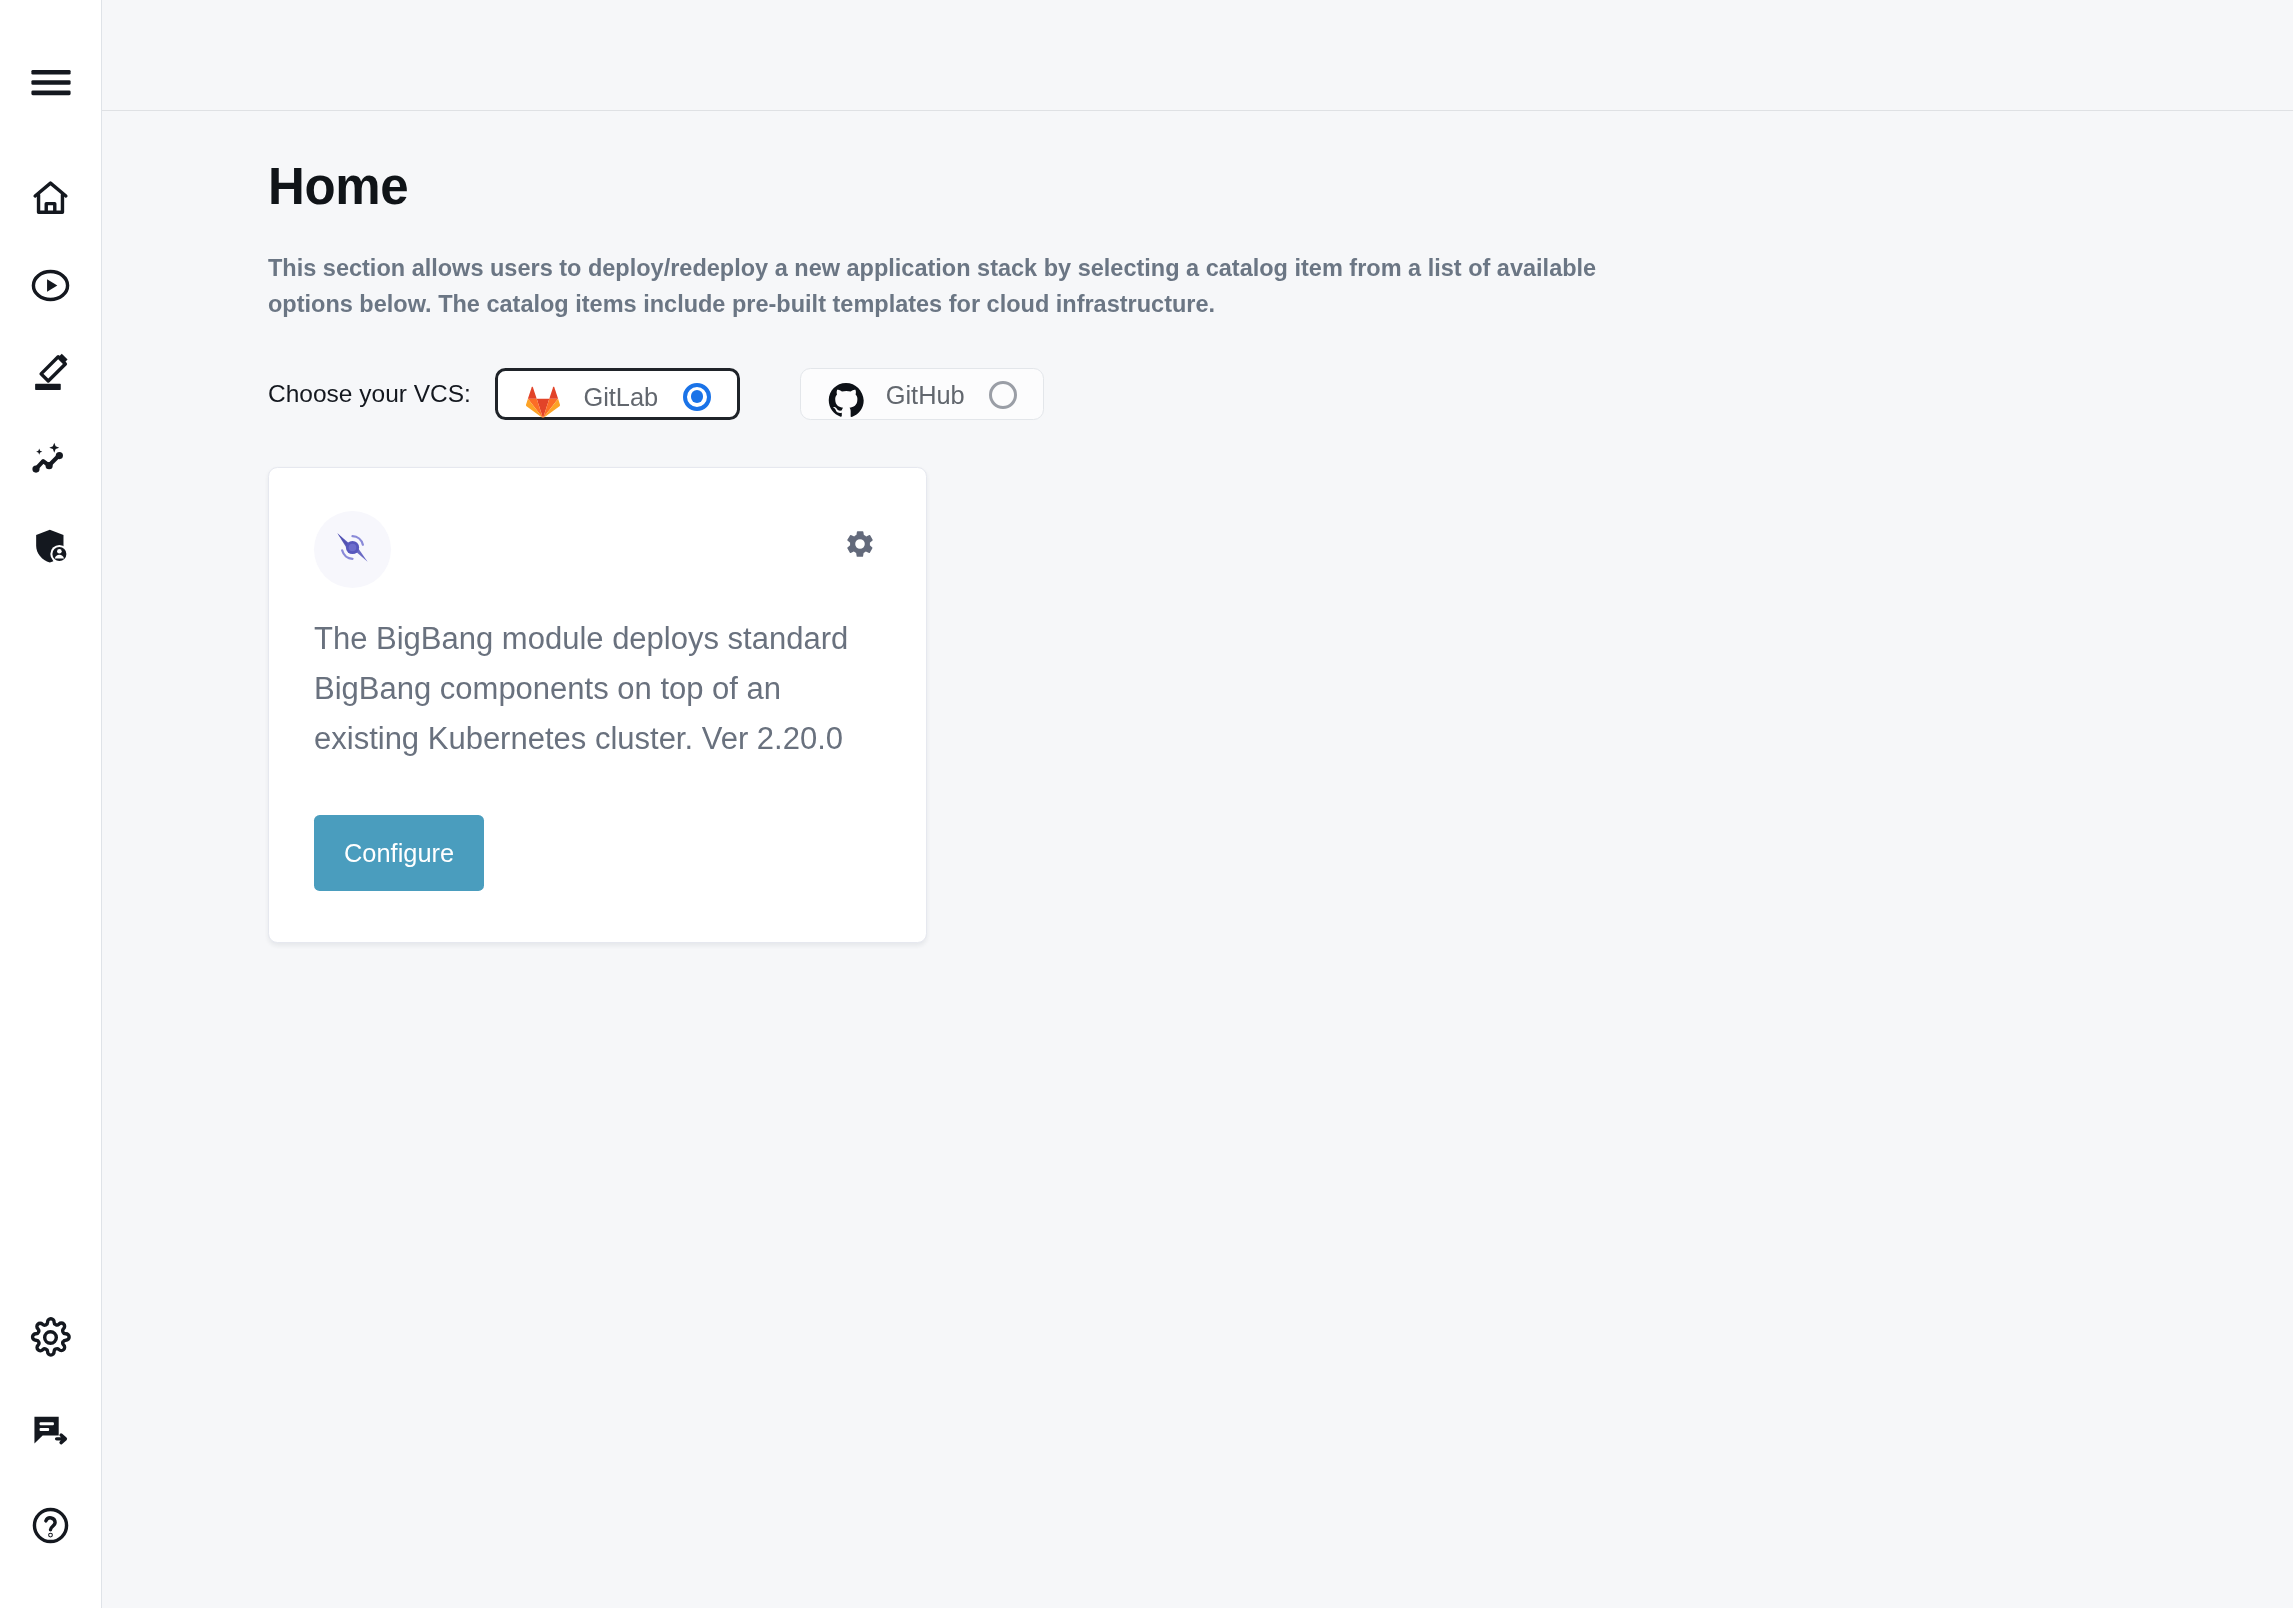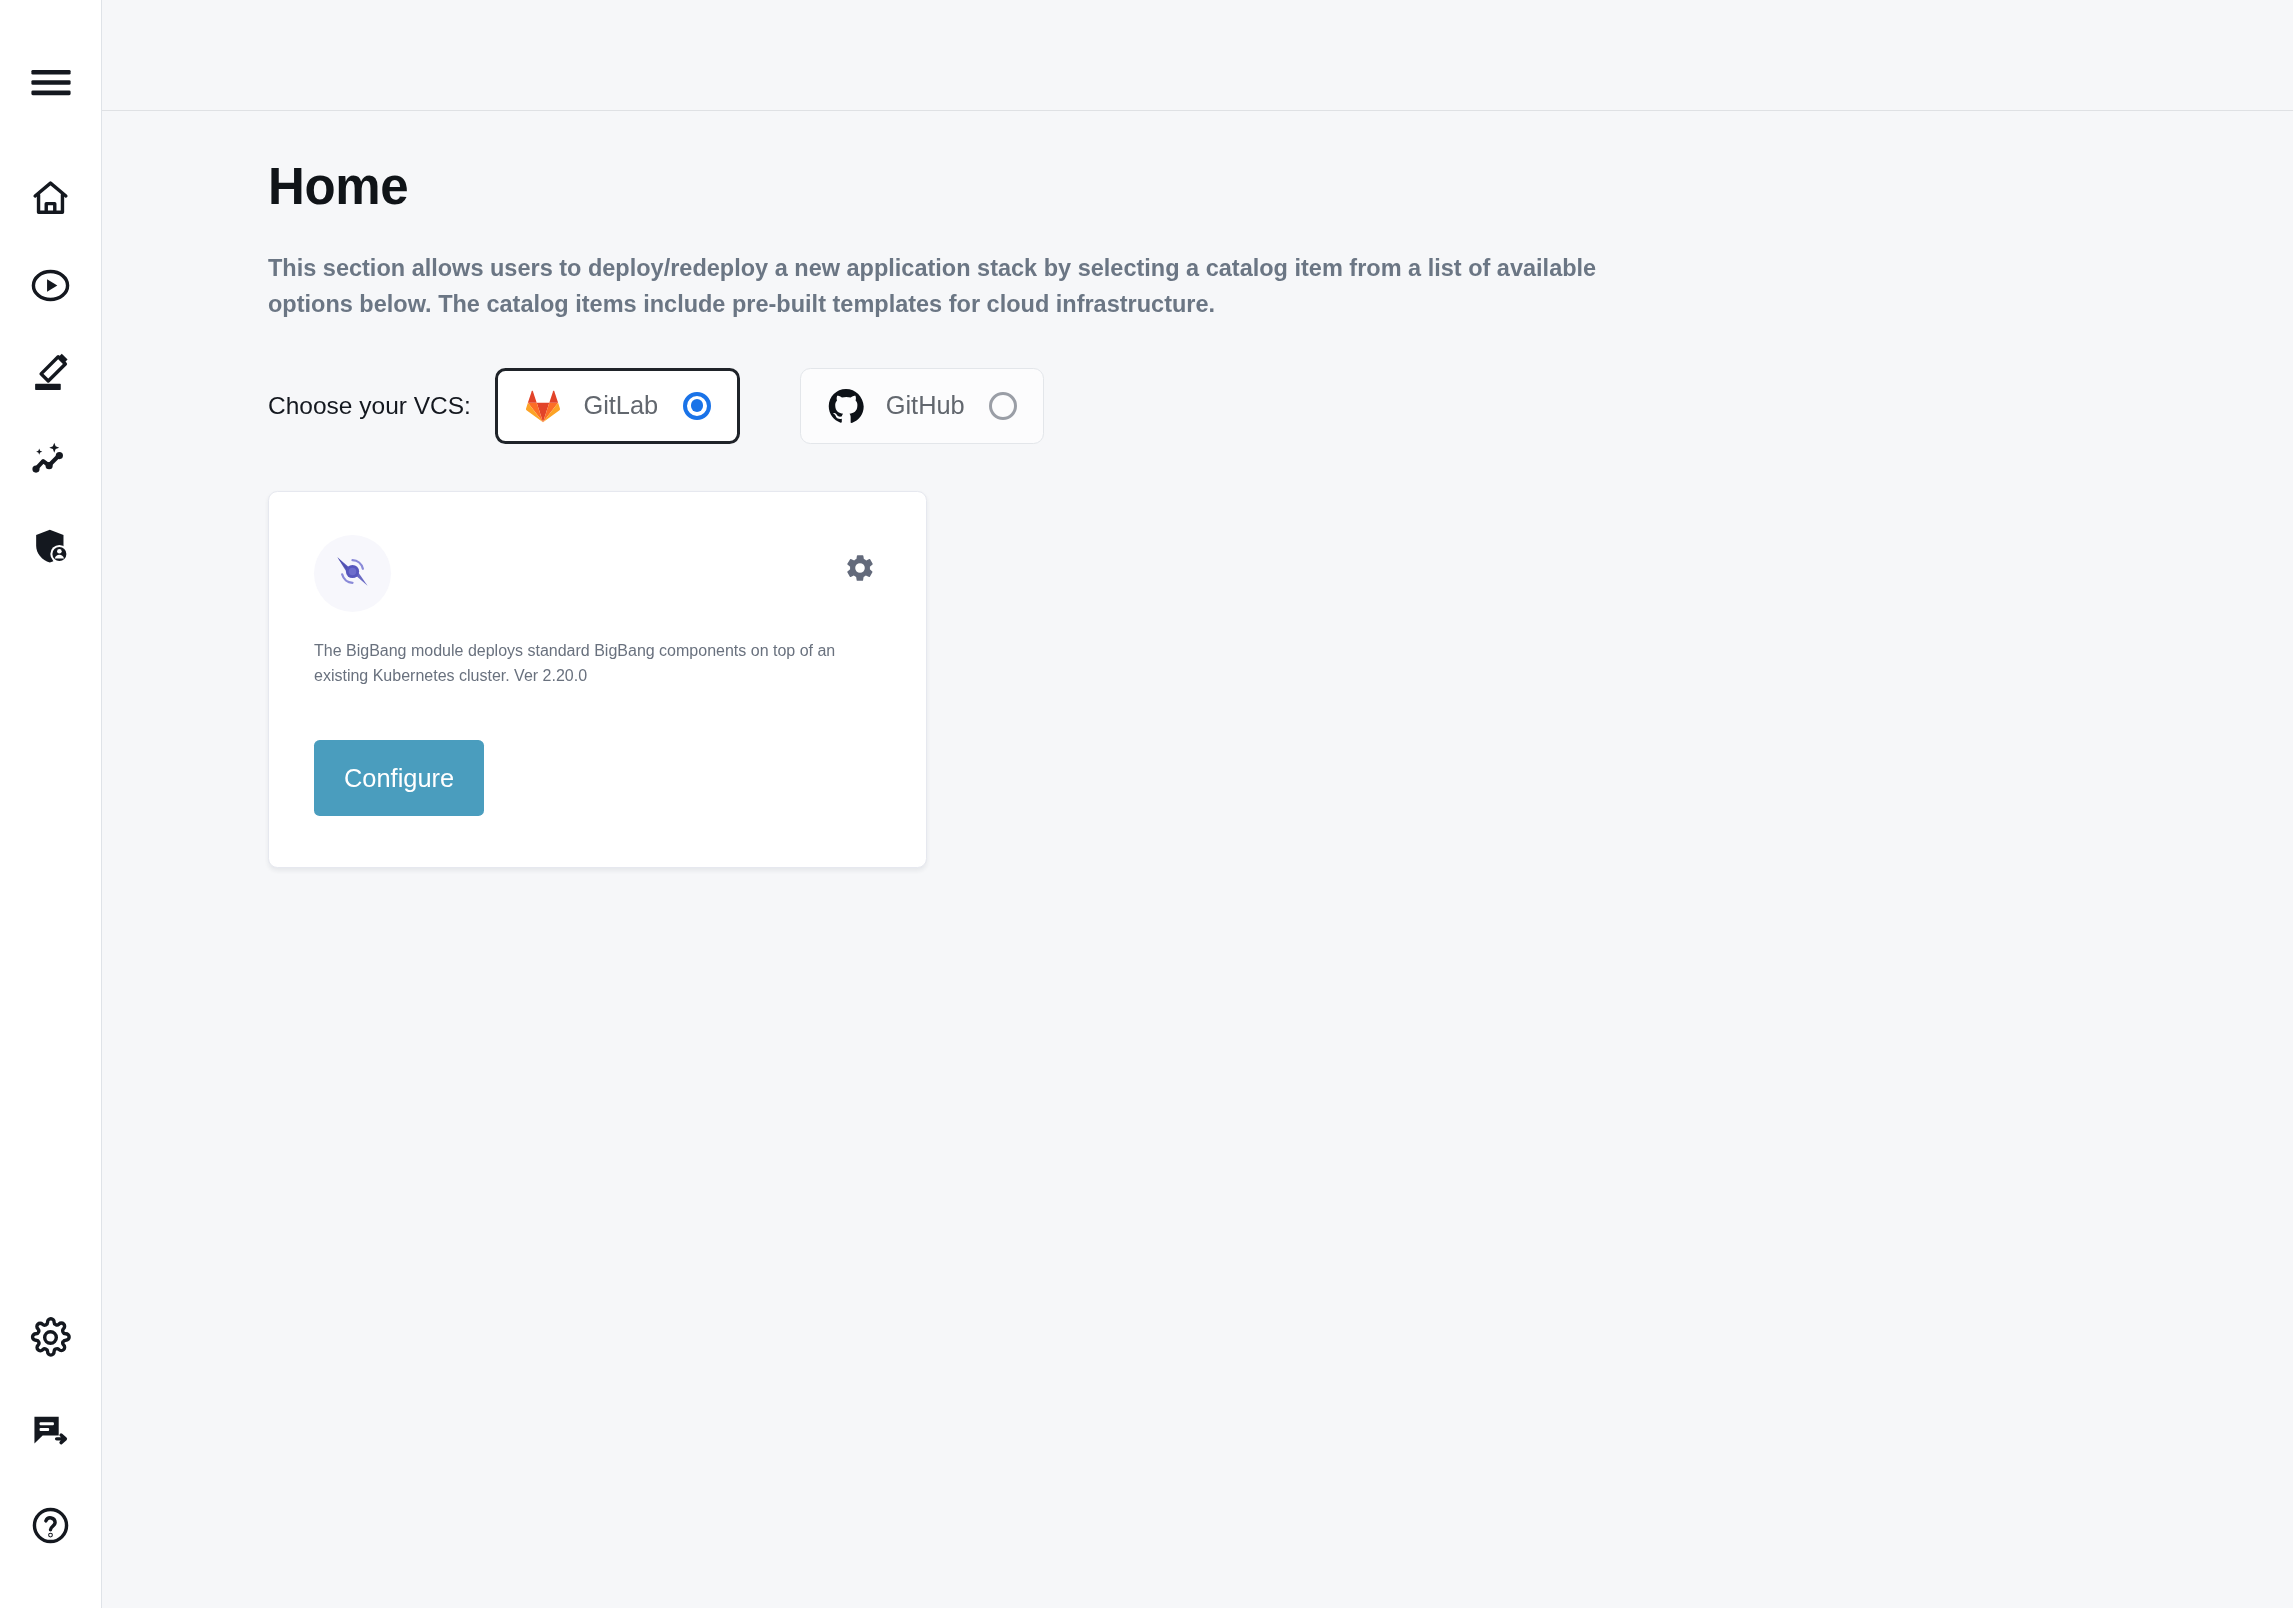--- a/index.html
+++ b/index.html
@@ -105,22 +105,22 @@
     align-items: center;
   }
   .vcs-label {
     font-size: 24.5px;
     color: #14181f;
     font-weight: 400;
     margin-right: 24.5px;
   }
   .vcs-btn {
     display: flex;
-    align-items: center;
-    height: 76px;
+    align-items: flex-start;
+    height: 52px;
     padding: 12px 26px;
     border-radius: 10.4px;
     background: #ffffff;
     cursor: pointer;
     margin-right: 60px;
   }
   .vcs-btn.selected {
     border: 3.8px solid #1f2329;
   }
   .vcs-btn.unselected {
@@ -208,21 +208,21 @@
   }
   .card-title {
     margin-top: 43px;
     font-size: 31px;
     font-weight: 700;
     color: #12161c;
     letter-spacing: -0.2px;
   }
   .card-desc {
     margin-top: 26px;
-    font-size: 16px;
+    font-size: 31px;
     line-height: 1.62;
     color: #69717e;
     max-width: 565px;
   }
   .configure-btn {
     margin-top: 51px;
     display: inline-flex;
     align-items: center;
     justify-content: center;
     height: 76px;

